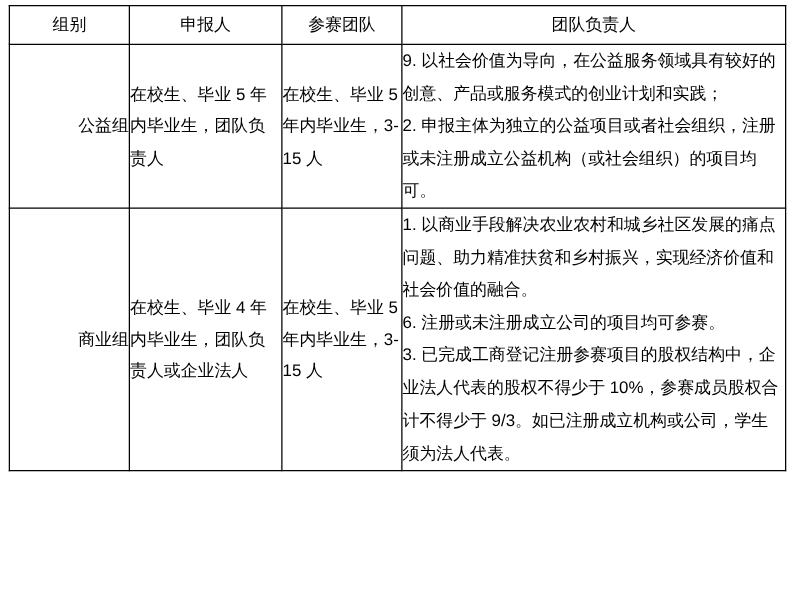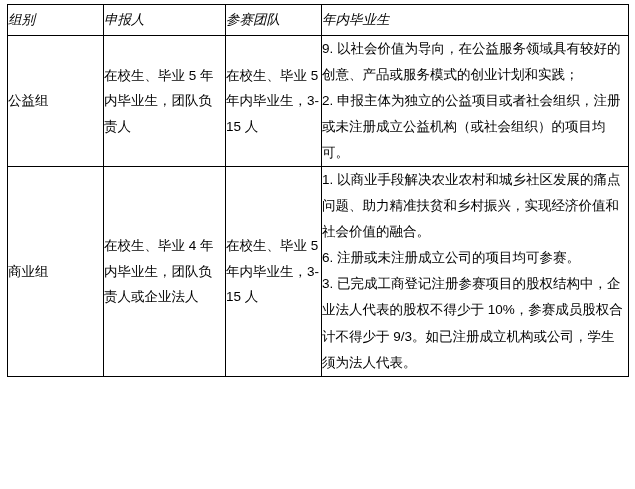--- a/index.html
+++ b/index.html
@@ -33,64 +33,63 @@
     font-weight: normal;
     font-size: 13.5px;
     line-height: 1.9;
   }
   .col-group { width: 96px; }
   .col-person { width: 122px; }
   .col-team { width: 96px; }
   .col-cond { width: 307px; }
 
   thead td {
-    text-align: left;
+    text-align: center;
     height: 30px;
     font-size: 14px;
-    font-style: italic;
   }
   .cell-center {
     padding: 6px 10px;
   }
   .cell-center-narrow {
     text-align: left;
     padding: 6px 6px;
   }
   .cell-cond {
     text-align: left;
     padding: 6px 9px 8px 9px;
   }
   .cell-cond p {
     margin: 0;
     text-indent: 0;
     line-height: 1.93;
     font-size: 13.5px;
   }
   .grp-label {
-    text-align: left;
+    text-align: right;
     font-size: 14px;
   }
 </style>
 </head>
 <body>
 
 <div class="sheet">
   <table class="tbl">
     <colgroup>
       <col class="col-group">
       <col class="col-person">
       <col class="col-team">
       <col class="col-cond">
     </colgroup>
     <thead>
       <tr>
         <td>组别</td>
         <td>申报人</td>
         <td>参赛团队</td>
-        <td>年内毕业生</td>
+        <td>团队负责人</td>
       </tr>
     </thead>
     <tbody>
       <tr>
         <td class="grp-label">公益组</td>
         <td class="cell-center">在校生、毕业 5 年内毕业生，团队负责人</td>
         <td class="cell-center-narrow">在校生、毕业 5 年内毕业生，3-15 人</td>
         <td class="cell-cond">
           <p>9. 以社会价值为导向，在公益服务领域具有较好的创意、产品或服务模式的创业计划和实践；</p>
           <p>2. 申报主体为独立的公益项目或者社会组织，注册或未注册成立公益机构（或社会组织）的项目均可。</p>

